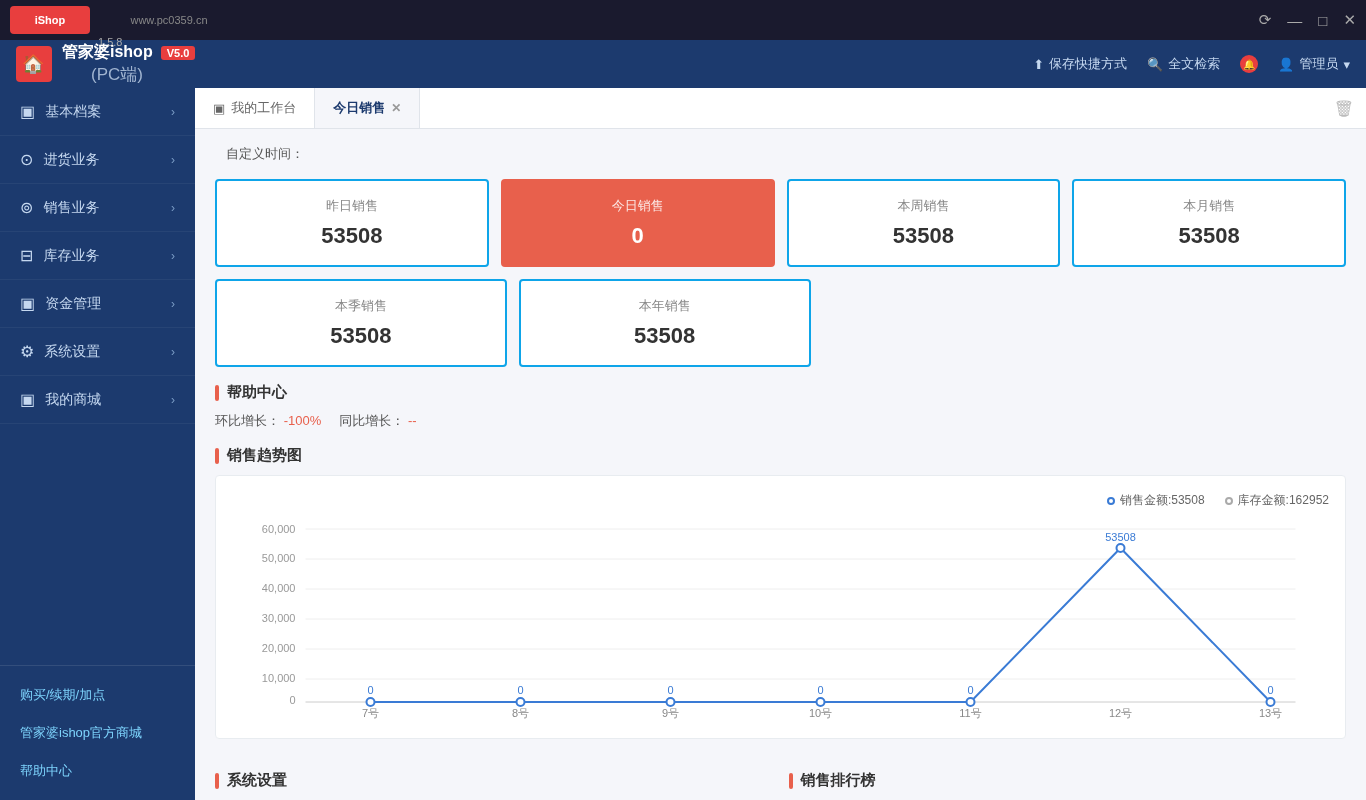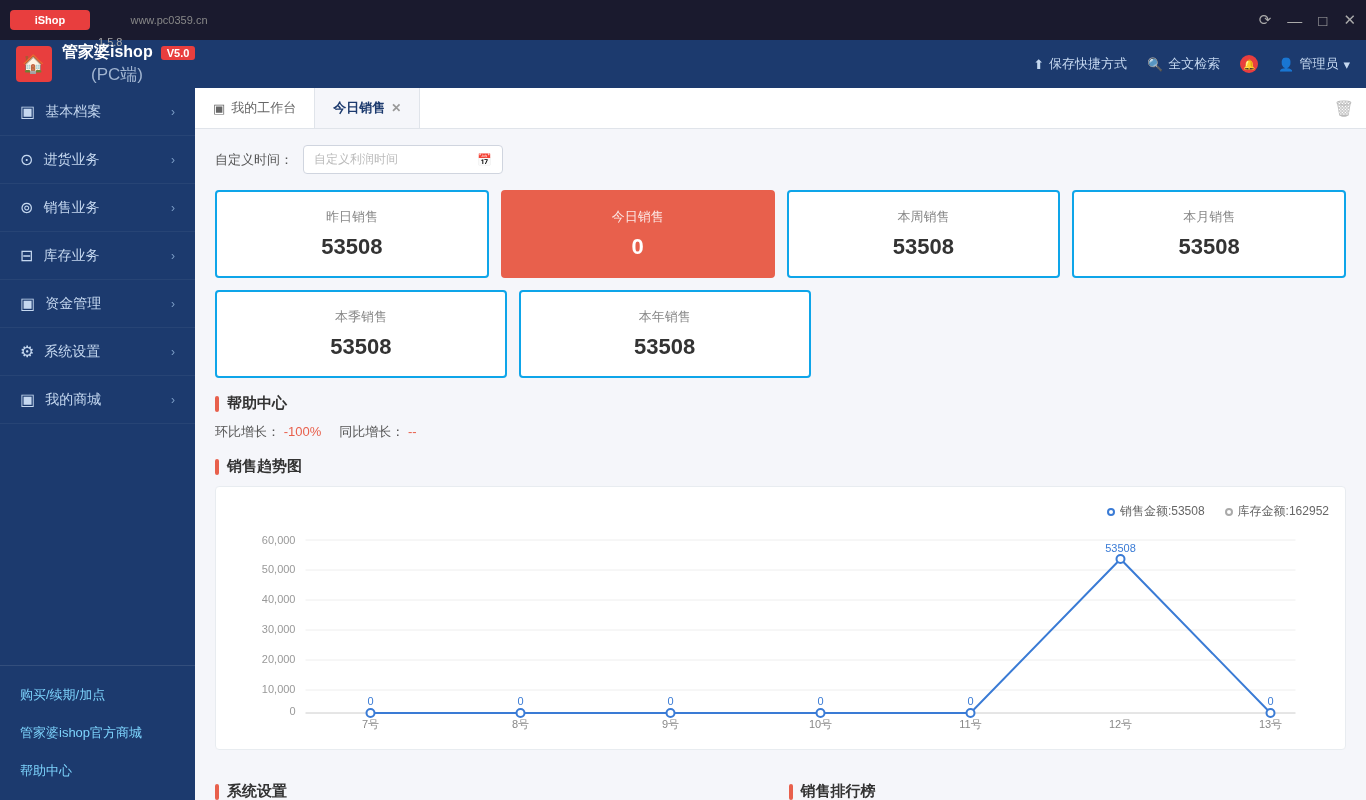--- a/index.html
+++ b/index.html
@@ -9,21 +9,21 @@
     .titlebar {
       height: 40px;
       background: #1a1a2e;
       display: flex;
       align-items: center;
       justify-content: space-between;
       padding: 0 10px;
       color: #ccc;
     }
     .titlebar-left { display: flex; align-items: center; gap: 8px; }
-    .titlebar-logo { width: 80px; height: 20px; background: #e83e3e; border-radius: 4px; display: flex; align-items: center; justify-content: center; color: white; font-size: 11px; font-weight: bold; }
+    .titlebar-logo { width: 80px; height: 28px; background: #e83e3e; border-radius: 4px; display: flex; align-items: center; justify-content: center; color: white; font-size: 11px; font-weight: bold; }
     .titlebar-version { font-size: 11px; color: #aaa; margin-top: 44px; }
     .titlebar-url { font-size: 11px; color: #888; }
     .titlebar-right { display: flex; gap: 16px; align-items: center; }
     .titlebar-btn { font-size: 15px; cursor: pointer; color: #aaa; }
 
     
     .topbar {
       height: 48px;
       background: #1c3a6e;
       display: flex;
@@ -97,21 +97,21 @@
     }
     .tab.active { color: #1c3a6e; font-weight: bold; background: #f5f6fa; }
     .tab-close { color: #999; font-size: 12px; }
     .tab-delete { position: absolute; right: 12px; color: #bbb; cursor: pointer; font-size: 16px; }
 
     
     .content { flex: 1; overflow-y: auto; padding: 16px 20px; }
 
     
     .date-filter { display: flex; align-items: center; gap: 10px; margin-bottom: 16px; }
-    .date-filter-label { color: #555; font-size: 13px; }
+    .date-filter-label { color: #555; font-size: 13px; margin-left: 11px; }
     .date-input {
       border: 1px solid #d0d5df;
       border-radius: 4px;
       padding: 5px 10px;
       width: 200px;
       font-size: 12px;
       color: #999;
       display: flex;
       align-items: center;
       justify-content: space-between;
@@ -302,24 +302,20 @@
         <span>今日销售</span>
         <span class="tab-close">✕</span>
       </div>
       <span class="tab-delete">🗑</span>
     </div>
 
     <div class="content">
 
       <div class="date-filter">
         <span class="date-filter-label">自定义时间：</span>
-        <div class="date-input">
-          <span style="color:#bbb;font-size:12px;">自定义利润时间</span>
-          <span style="color:#aaa;">📅</span>
-        </div>
       </div>
 
       <div class="stats-row">
         <div class="stat-card">
           <div class="stat-card-label">昨日销售</div>
           <div class="stat-card-value">53508</div>
         </div>
         <div class="stat-card active">
           <div class="stat-card-label">今日销售</div>
           <div class="stat-card-value">0</div>

